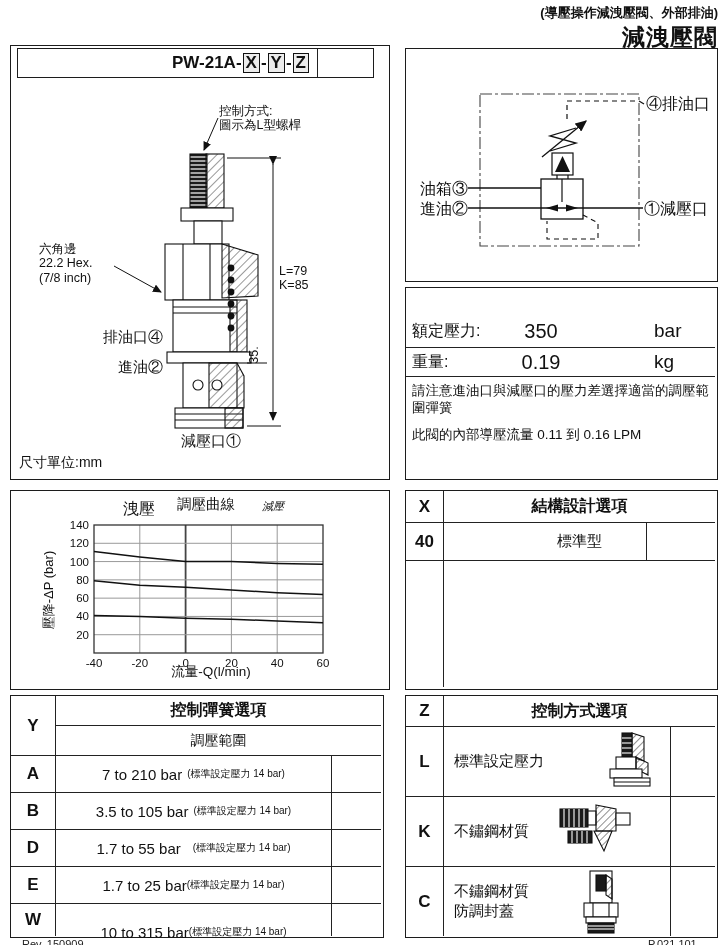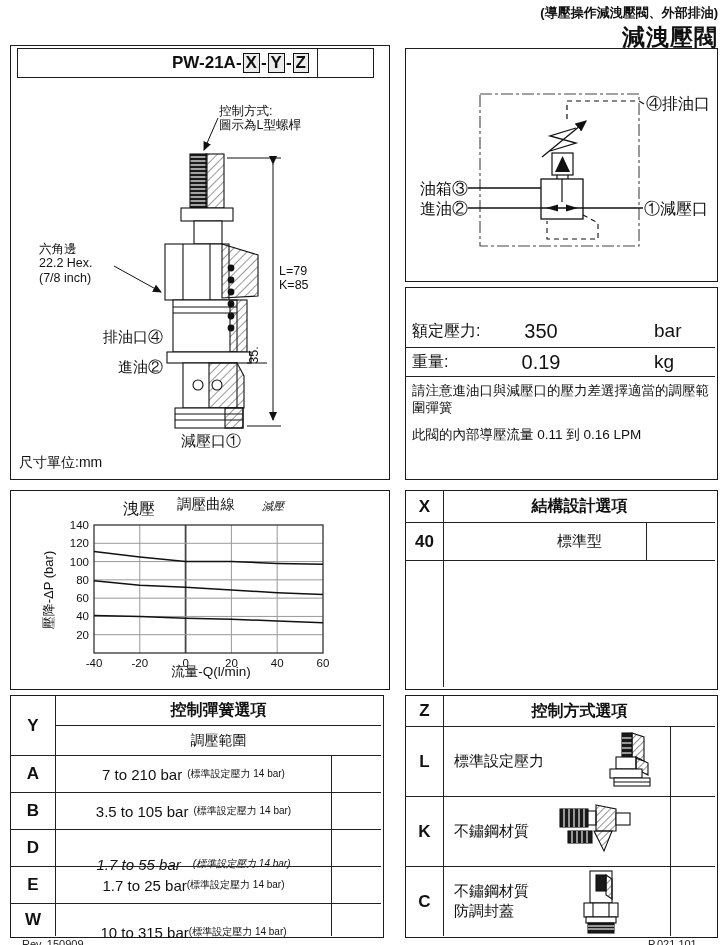--- a/index.html
+++ b/index.html
@@ -245,21 +245,21 @@
   <div class="abs bt" style="left:0; top:96px; width:370px; height:37px;">
     <div class="cell br code-letter" style="left:0; top:0; width:45px; height:100%;">B</div>
     <div class="cell" style="left:45px; top:0; width:275px; height:100%; gap:5px;">
       <span class="opt-text">3.5 to 105 bar</span>
       <span class="opt-note">(標準設定壓力 14 bar)</span>
     </div>
     <div class="cell bl" style="left:320px; top:0; width:50px; height:100%;"></div>
   </div>
   <div class="abs bt" style="left:0; top:133px; width:370px; height:37px;">
     <div class="cell br code-letter" style="left:0; top:0; width:45px; height:100%;">D</div>
-    <div class="cell" style="left:45px; top:16px; width:275px; height:100%; gap:12px;font-style:italic;">
+    <div class="cell" style="left:45px; top:0; width:275px; height:100%; gap:12px;">
       <span class="opt-text">1.7 to 55 bar</span>
       <span class="opt-note">(標準設定壓力 14 bar)</span>
     </div>
     <div class="cell bl" style="left:320px; top:0; width:50px; height:100%;"></div>
   </div>
   <div class="abs bt" style="left:0; top:170px; width:370px; height:37px;">
     <div class="cell br code-letter" style="left:0; top:0; width:45px; height:100%;">E</div>
     <div class="cell" style="left:45px; top:0; width:275px; height:100%; ">
       <span class="opt-text">1.7 to 25 bar</span>
       <span class="opt-note">(標準設定壓力 14 bar)</span>

